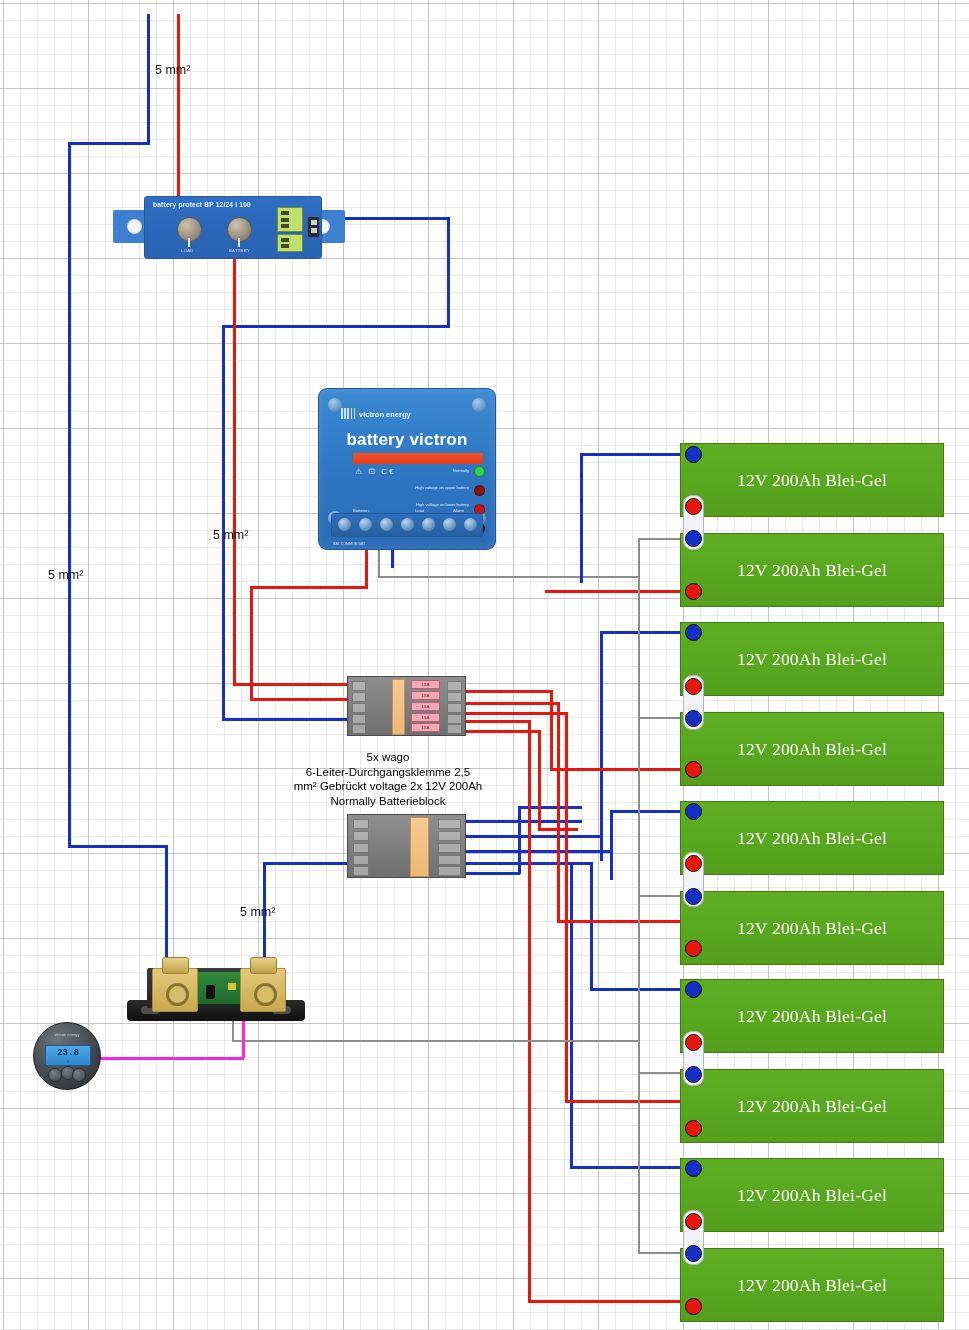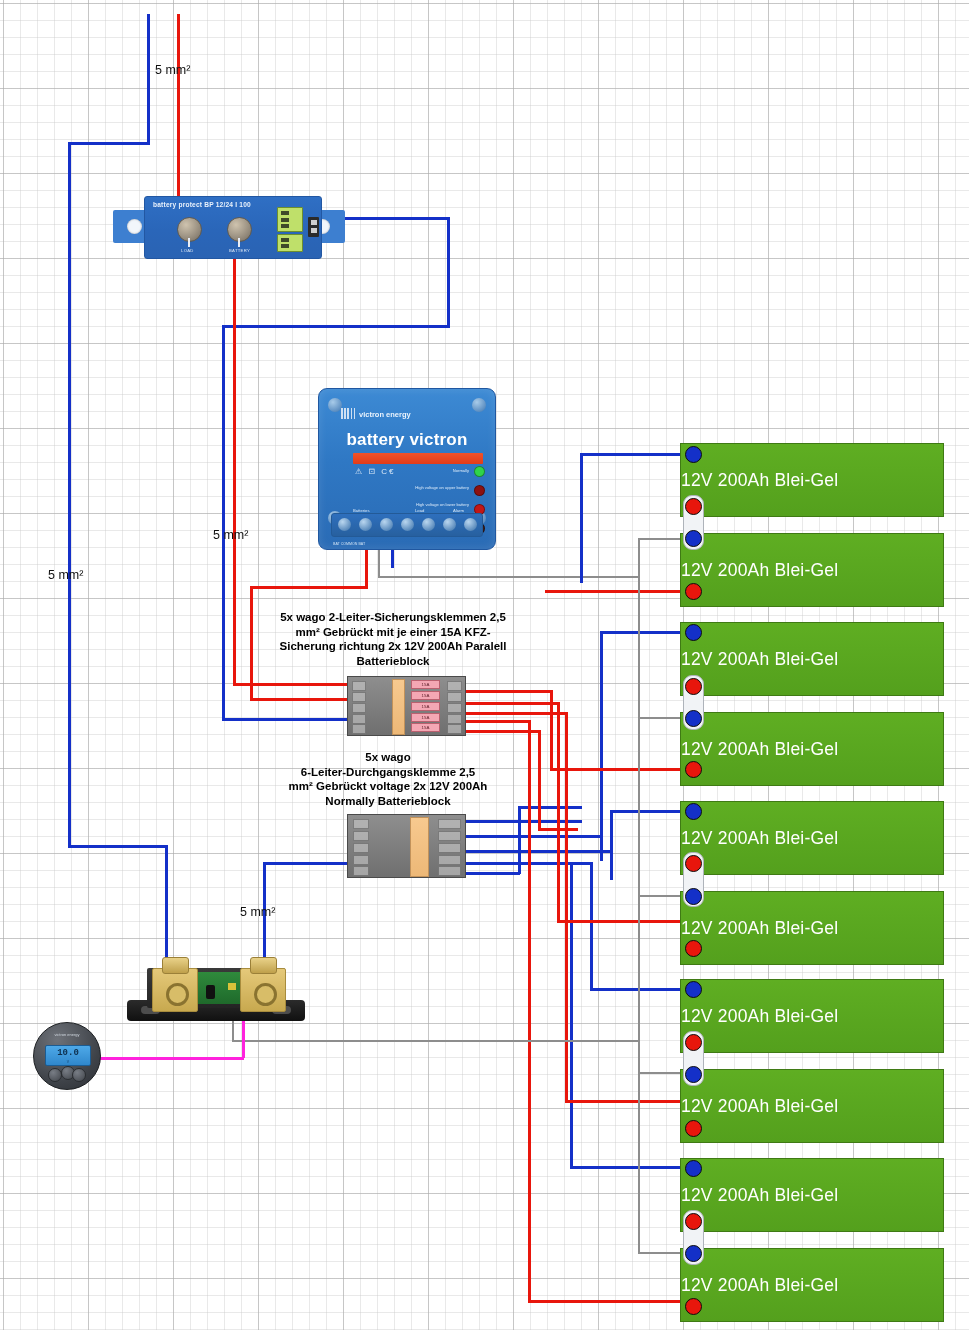--- a/index.html
+++ b/index.html
@@ -120,21 +120,21 @@
     font-weight:bold;color:#0d2f4d;font-family:"Liberation Mono",monospace;}
   .mon-sub{position:absolute;left:0;right:0;bottom:1px;text-align:center;font-size:3.4px;color:#15466f;}
   .mon-btn{position:absolute;bottom:7px;width:12px;height:12px;border-radius:50%;
     background:radial-gradient(circle at 35% 30%,#787d85,#40444a);border:1px solid #2a2d31;}
 
   
   .bat{position:absolute;left:680px;height:72px;width:256px;
     background:linear-gradient(180deg,#5fae22,#54a01d);border:1px solid #3f7a14;}
   .bat.wide{width:262px;}
   .bat-txt{position:absolute;left:0;right:0;top:50%;transform:translateY(-50%);
-    font-size:17.5px;color:#ffffff;letter-spacing:.2px;}
+    text-align:center;font-size:17.5px;color:#ffffff;letter-spacing:.2px;font-family:Liberation Serif, serif;}
   .term{position:absolute;width:15px;height:15px;border-radius:50%;border:1.5px solid #0d0d0d;z-index:6;}
   .term.pos{background:#1430c8;}
   .term.neg{background:#e8160c;}
   .link{position:absolute;width:19px;border-radius:9px;background:#f1f3f6;
     border:1px solid #aeb3ba;z-index:5;}
 </style>
 </head>
 <body>
 
 <div id="canvas">
@@ -304,47 +304,41 @@
       <div class="bal-scr" style="left:27px;"></div>
       <div class="bal-scr" style="left:48px;"></div>
       <div class="bal-scr" style="left:69px;"></div>
       <div class="bal-scr" style="left:90px;"></div>
       <div class="bal-scr" style="left:111px;"></div>
       <div class="bal-scr" style="left:132px;"></div>
     </div>
     <div class="bal-foot">BAT  COMMON  BAT</div>
   </div>
 
-  <div style="position:absolute;left:248px;top:610px;width:290px;text-align:center;font-size:11.5px;font-weight:bold;color:#000;line-height:14.5px;">
-    <div>5x wago 2-Leiter-Sicherungsklemmen 2,5</div>
-    <div>mm² Gebrückt mit je einer 15A KFZ-</div>
-    <div>Sicherung richtung 2x 12V 200Ah Paralell</div>
-    <div>Batterieblock</div>
-  </div>
 
   <div class="tb" style="left:347px;top:676px;width:117px;height:58px;">
     <div class="tb-slot" style="left:4px;top:4px;width:12px;height:8px;"></div>
     <div class="tb-slot" style="left:4px;top:15px;width:12px;height:8px;"></div>
     <div class="tb-slot" style="left:4px;top:26px;width:12px;height:8px;"></div>
     <div class="tb-slot" style="left:4px;top:37px;width:12px;height:8px;"></div>
     <div class="tb-slot" style="left:4px;top:47px;width:12px;height:8px;"></div>
     <div class="tb-bridge" style="left:44px;top:2px;width:11px;height:54px;"></div>
     <div class="tb-fuse" style="left:63px;top:3px;width:27px;height:7px;">15A</div>
     <div class="tb-fuse" style="left:63px;top:14px;width:27px;height:7px;">15A</div>
     <div class="tb-fuse" style="left:63px;top:25px;width:27px;height:7px;">15A</div>
     <div class="tb-fuse" style="left:63px;top:36px;width:27px;height:7px;">15A</div>
     <div class="tb-fuse" style="left:63px;top:46px;width:27px;height:7px;">15A</div>
     <div class="tb-slot" style="left:99px;top:4px;width:13px;height:8px;"></div>
     <div class="tb-slot" style="left:99px;top:15px;width:13px;height:8px;"></div>
     <div class="tb-slot" style="left:99px;top:26px;width:13px;height:8px;"></div>
     <div class="tb-slot" style="left:99px;top:37px;width:13px;height:8px;"></div>
     <div class="tb-slot" style="left:99px;top:47px;width:13px;height:8px;"></div>
   </div>
 
-  <div style="position:absolute;left:258px;top:750px;width:260px;text-align:center;font-size:11.5px;font-weight:bold;color:#000;line-height:14.5px;">
+  <div style="position:absolute;left:258px;top:750px;width:260px;text-align:center;font-size:11.5px;font-weight:normal;color:#000;line-height:14.5px;">
     <div>5x wago</div>
     <div>6-Leiter-Durchgangsklemme 2,5</div>
     <div>mm² Gebrückt voltage 2x 12V 200Ah</div>
     <div>Normally Batterieblock</div>
   </div>
 
   <div class="tb" style="left:347px;top:814px;width:117px;height:62px;">
     <div class="tb-slot" style="left:5px;top:4px;width:14px;height:8px;"></div>
     <div class="tb-slot" style="left:5px;top:16px;width:14px;height:8px;"></div>
     <div class="tb-slot" style="left:5px;top:28px;width:14px;height:8px;"></div>
@@ -373,21 +367,21 @@
     </div>
     <div class="shunt-lug r">
       <div class="shunt-bolt"></div>
       <div class="shunt-ring"></div>
     </div>
   </div>
 
   <div class="mon">
     <div class="mon-brand">victron energy</div>
     <div class="mon-lcd">
-      <div class="mon-val">10.0</div>
+      <div class="mon-val">23.8</div>
       <div class="mon-sub">V</div>
     </div>
     <div class="mon-btn" style="left:14px;"></div>
     <div class="mon-btn" style="left:27px;bottom:9px;"></div>
     <div class="mon-btn" style="right:14px;"></div>
   </div>
 
   <div class="bat wide" style="top:443px;">
       <div class="bat-txt">12V 200Ah Blei-Gel</div>
     </div>

